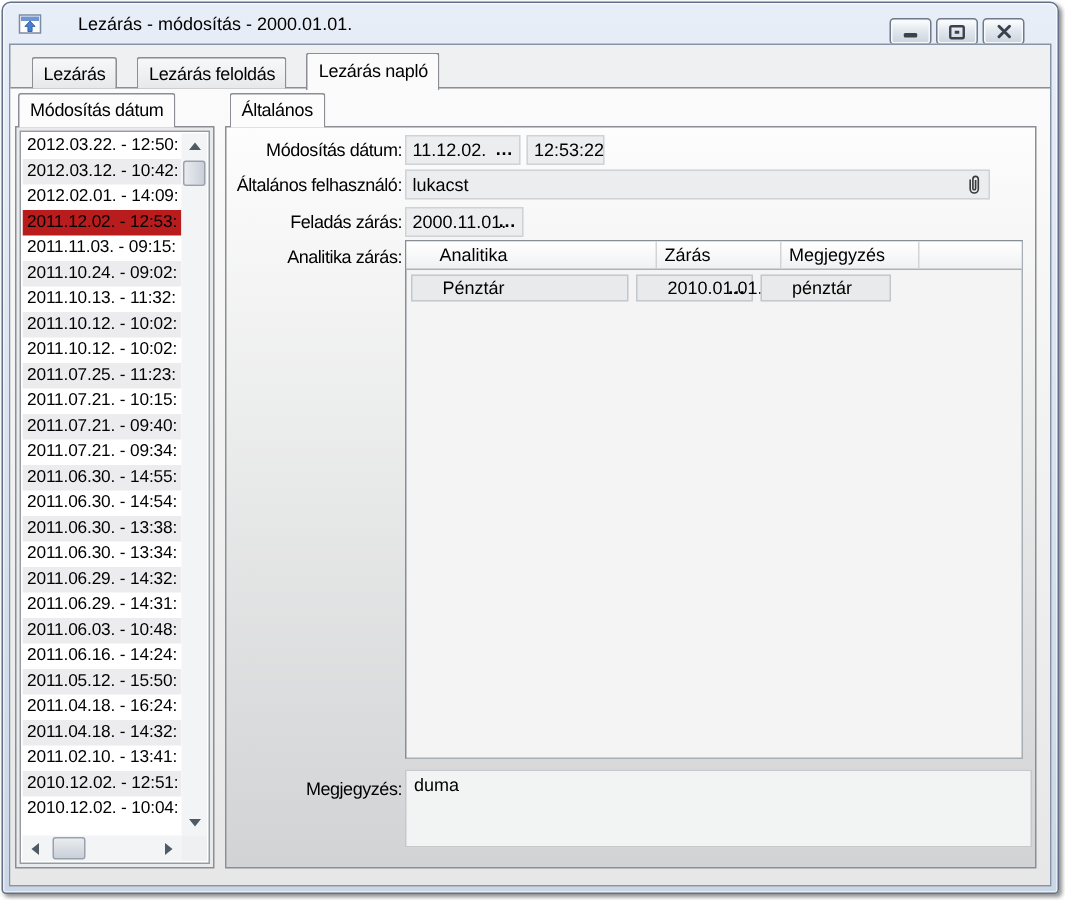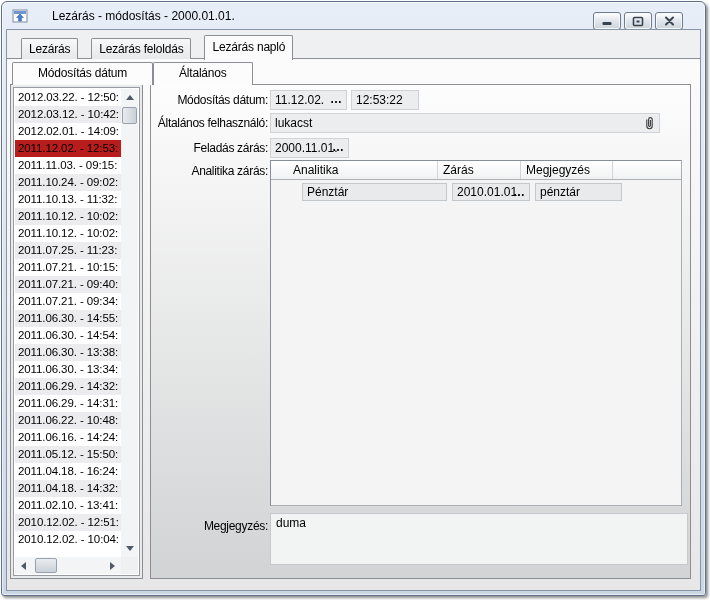--- a/index.html
+++ b/index.html
@@ -26,21 +26,21 @@
 
   .tabstrip { position:absolute; left:2px; top:4px; height:25px; display:flex; align-items:flex-end; z-index:6; }
   .tab { height:21px; line-height:20px; padding:0 7px; margin-right:1px; letter-spacing:-0.2px;
          border:1px solid #8c8e94; border-bottom:none; border-radius:2px 2px 0 0;
          background:linear-gradient(#f7f8f9,#e6e8ea); white-space:nowrap;margin-left:12px; }
   .tab.active { height:25px; line-height:23px; background:#fbfbfc; margin-bottom:-1px; position:relative; z-index:7; }
 
   .mainpage { position:absolute; left:0; right:0; top:28px; bottom:0;
               border-top:1px solid #8c8e94; background:linear-gradient(#fbfbfb,#e7e7e7); }
 
-  .subtab { position:absolute; height:23px; line-height:21px; padding:0 25px; letter-spacing:-0.2px;
+  .subtab { position:absolute; height:23px; line-height:21px; padding:0 7px; letter-spacing:-0.2px;
             border:1px solid #8c8e94; border-bottom:none; border-radius:2px 2px 0 0;
             background:#fcfcfd; z-index:5; white-space:nowrap; }
 
   
   .left-panel { position:absolute; left:3px; top:25px; width:133px; height:495px;
                 border:1px solid #8c8e94; background:#e9eaeb; }
   .listbox { position:absolute; left:2px; top:2px; right:2px; bottom:2px;
              border:1px solid #979ca2; background:#fff; }
   .list-viewport { position:absolute; left:1px; top:1px; right:18px; bottom:18px; overflow:hidden; background:#fff; }
   .list-row { height:17px; line-height:17px; padding-left:3px; font-size:11.5px; letter-spacing:-0.1px; white-space:nowrap; }
@@ -74,22 +74,22 @@
   .ellipsis-btn { position:absolute; right:3px; top:0; line-height:17px; font-weight:bold; letter-spacing:1px; }
   .clip { position:absolute; right:4px; top:2px; }
 
   
   .grid { position:absolute; left:119px; top:75px; width:412px; height:346px;
           border:1px solid #a9aeb4; border-top-color:#888e95; border-left-color:#888e95; background:#f4f4f5; }
   .ghead { position:absolute; left:0; top:0; right:0; height:19px; display:flex;
            background:linear-gradient(#ffffff,#f0f1f2); border-bottom:1px solid #aeb2b6; }
   .gh { line-height:18px; padding-left:5px; border-right:1px solid #d2d5d8; white-space:nowrap; }
   .gh.c1 { width:150px;margin-left:17px; } .gh.c2 { width:83px; } .gh.c3 { width:92px; } .gh.fill { flex:1; border-right:none; }
-  .gcell { position:absolute; top:22px; height:18px; line-height:16px; padding:0 4px;
-           background:#e9eaeb; border:1px solid #c3c8cd; white-space:nowrap;margin-left:28px; }
+  .gcell { position:absolute; top:22px; height:18px; line-height:16px; padding:0 20px;
+           background:#e9eaeb; border:1px solid #c3c8cd; white-space:nowrap; }
 
   .memo { position:absolute; left:119px; top:428px; width:418px; height:52px;
           background:#f2f3f3; border:1px solid #c5c9cc; padding:2px 5px; }
 
   svg { display:block; }
 </style>
 </head>
 <body>
 
 <div class="window">
@@ -171,21 +171,21 @@
               <div class="list-row">2011.06.30. - 14:54:</div>
 
               <div class="list-row">2011.06.30. - 13:38:</div>
 
               <div class="list-row">2011.06.30. - 13:34:</div>
 
               <div class="list-row">2011.06.29. - 14:32:</div>
 
               <div class="list-row">2011.06.29. - 14:31:</div>
 
-              <div class="list-row">2011.06.22. - 10:48:</div>
+              <div class="list-row">2011.06.03. - 10:48:</div>
 
 
               <div class="list-row">2011.06.16. - 14:24:</div>
 
               <div class="list-row">2011.05.12. - 15:50:</div>
 
               <div class="list-row">2011.04.18. - 16:24:</div>
 
               <div class="list-row">2011.04.18. - 14:32:</div>
 
@@ -222,21 +222,21 @@
 
       <span class="subtab" style="left:146px; top:3px;">Általános</span>
 
       <div class="right-panel">
 
         <span class="flabel" style="top:5px;">Módosítás dátum:</span>
         <span class="field" style="left:119px; top:5px; width:77px;">
           <span>11.12.02.</span>
           <span class="ellipsis-btn">…</span>
         </span>
-        <span class="field" style="left:200px; top:5px; width:68px;">12:53:22</span>
+        <span class="field" style="left:200px; top:5px; width:52px;">12:53:22</span>
 
         <span class="flabel" style="top:28px;">Általános felhasználó:</span>
         <span class="field" style="left:119px; top:28px; width:390px;">
           <span>lukacst</span>
           <span class="clip">
             <svg width="11" height="15" viewBox="0 0 11 15">
               <path d="M2.8 3.6 V10 a2.7 2.7 0 0 0 5.4 0 V3.4 a1.8 1.8 0 0 0 -3.6 0 V9.6 a0.9 0.9 0 0 0 1.8 0 V4" fill="none" stroke="#3a3a3a" stroke-width="1.1"></path>
             </svg>
           </span>
         </span>

